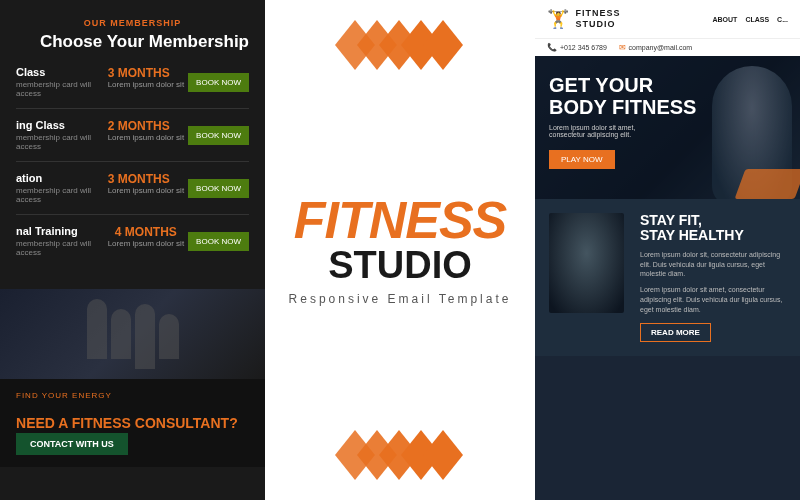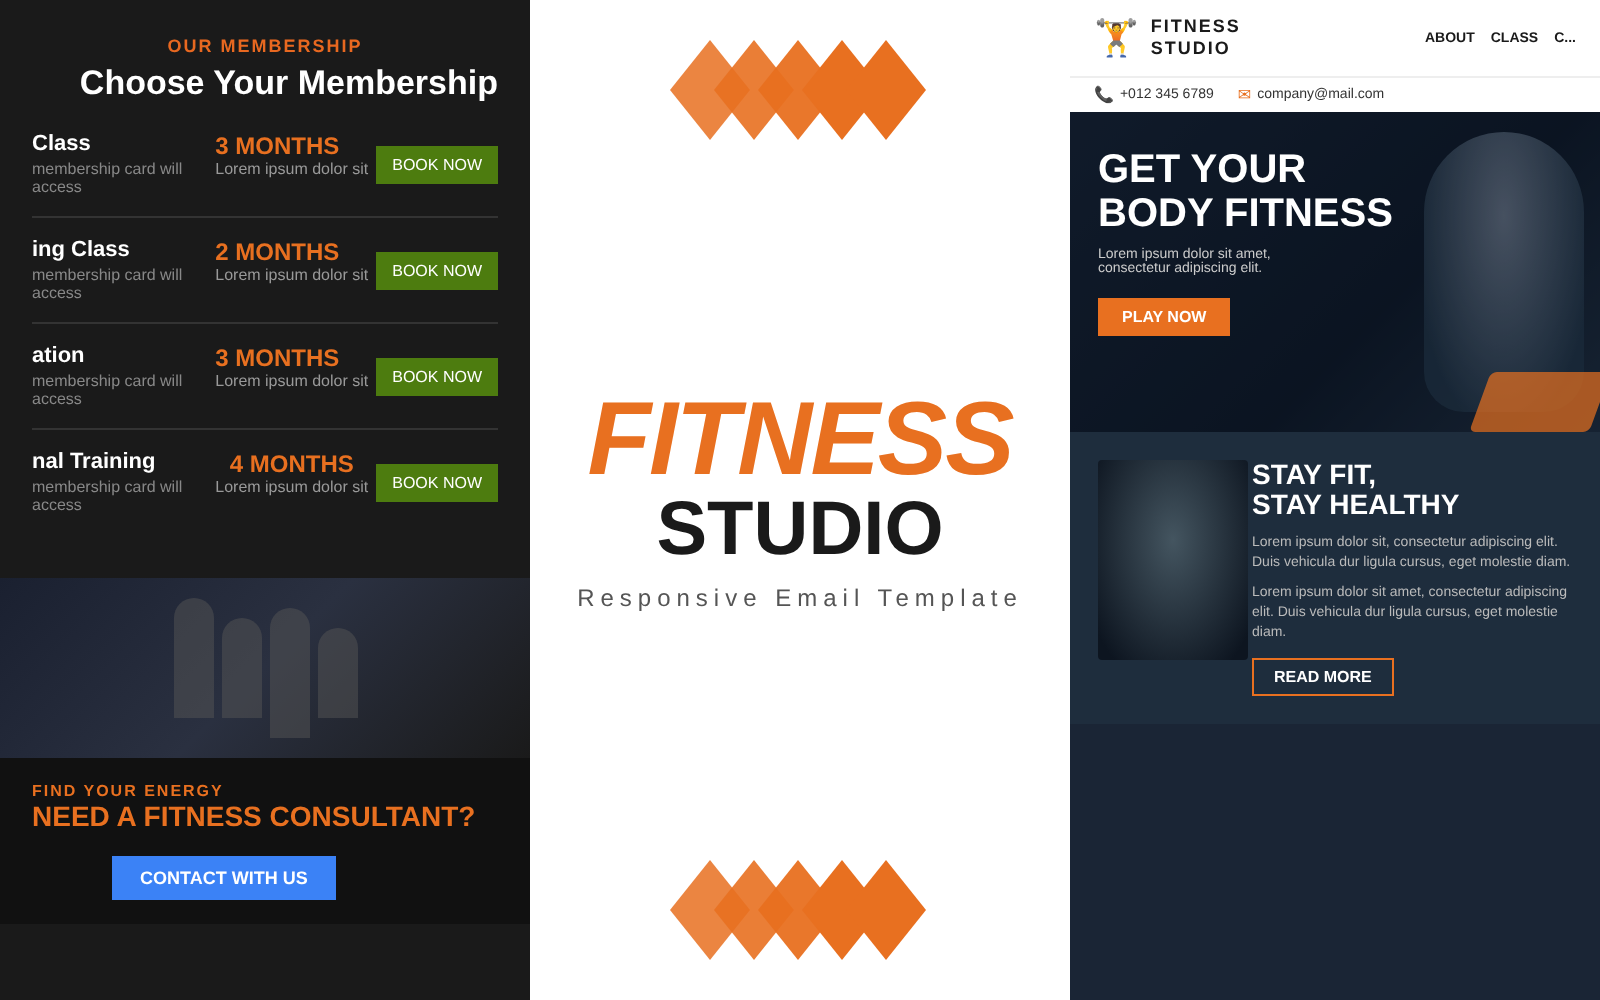--- a/index.html
+++ b/index.html
@@ -90,50 +90,49 @@
       margin-top: 0;
       position: relative;
     }
     .consultant-content {
       position: relative;
       z-index: 1;
     }
     .find-energy {
       color: #e87020;
       font-size: 8px;
-      font-weight: bold;
+      font-weight: normal;
       text-transform: uppercase;
       letter-spacing: 1px;
-      margin-bottom: 0;
+      margin-bottom: 15px;
     }
     .need-consultant {
       color: #fff;
       font-size: 14px;
       font-weight: bold;
-      margin-bottom: 12px;
+      margin-bottom: 2px;
     }
     .need-consultant span {
       color: #e87020;
     }
     .call-number {
       color: #fff;
       font-size: 10px;
       margin-bottom: 8px;
     }
     .contact-btn {
-      background: #3b82f6;
+      background: #14532d;
       color: #fff;
       font-size: 9px;
       font-weight: bold;
       padding: 6px 14px;
       border: none;
       cursor: pointer;
       text-transform: uppercase;
       display: inline-block;
-      margin-left: 40px;
     }
     .gym-people-bg {
       width: 100%;
       height: 90px;
       background: linear-gradient(135deg, #1a2030 0%, #2a3040 50%, #1a1a1a 100%);
       display: flex;
       align-items: center;
       justify-content: center;
       overflow: hidden;
     }
@@ -253,21 +252,21 @@
       align-items: center;
       gap: 3px;
     }
     .contact-icon {
       color: #e87020;
       font-size: 8px;
     }
 
     .hero-section {
       position: relative;
-      height: 160px;
+      height: 143px;
       background: linear-gradient(135deg, #1a2535 0%, #0d1520 60%, #2a3a4a 100%);
       overflow: hidden;
     }
     .hero-overlay {
       position: absolute;
       top: 0; left: 0; right: 0; bottom: 0;
       background: rgba(10,20,35,0.6);
     }
     .hero-content {
       position: relative;
@@ -285,21 +284,21 @@
     .hero-subtitle {
       color: #ccc;
       font-size: 7px;
       margin-bottom: 10px;
       max-width: 120px;
     }
     .play-now-btn {
       background: #e87020;
       color: #fff;
       font-size: 8px;
-      font-weight: bold;
+      font-weight: normal;
       padding: 5px 12px;
       border: none;
       cursor: pointer;
       text-transform: uppercase;
     }
     .muscle-man {
       position: absolute;
       right: 8px;
       top: 10px;
       width: 80px;
@@ -323,21 +322,21 @@
       background: #e87020;
       opacity: 0.7;
       transform: skewX(-20deg);
       border-radius: 3px;
     }
 
     .stay-fit-section {
       background: #1e2d3d;
       padding: 14px;
       display: flex;
-      gap: 2px;
+      gap: 16px;
     }
     .stay-fit-image {
       width: 75px;
       height: 100px;
       background: linear-gradient(180deg, #2a3a4a 0%, #1a2535 100%);
       flex-shrink: 0;
       border-radius: 2px;
       overflow: hidden;
       position: relative;
     }

